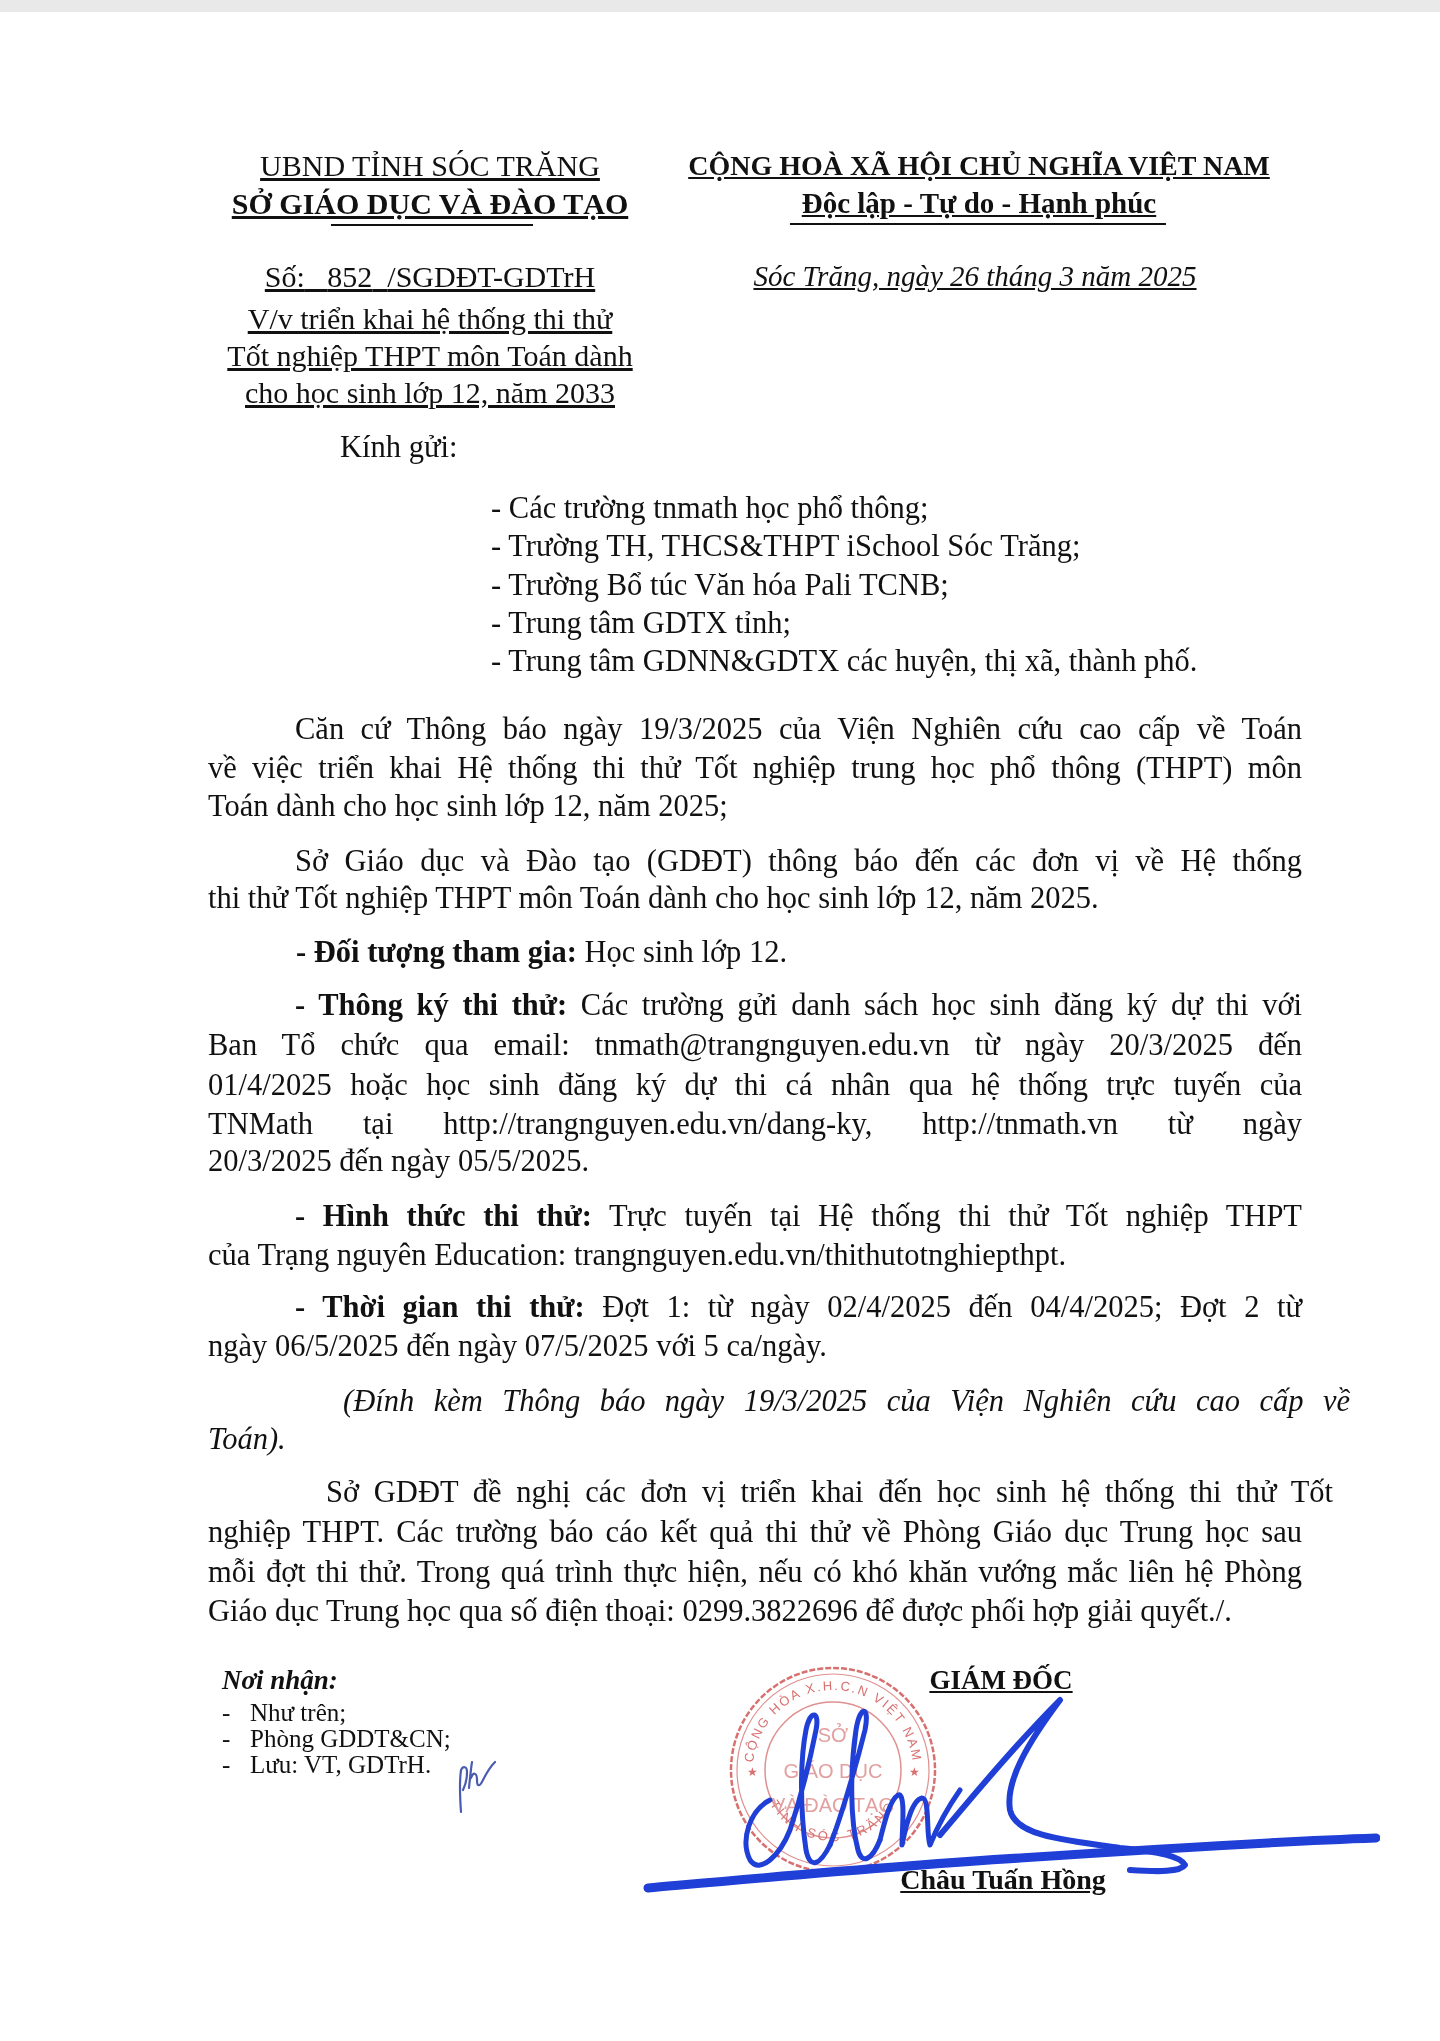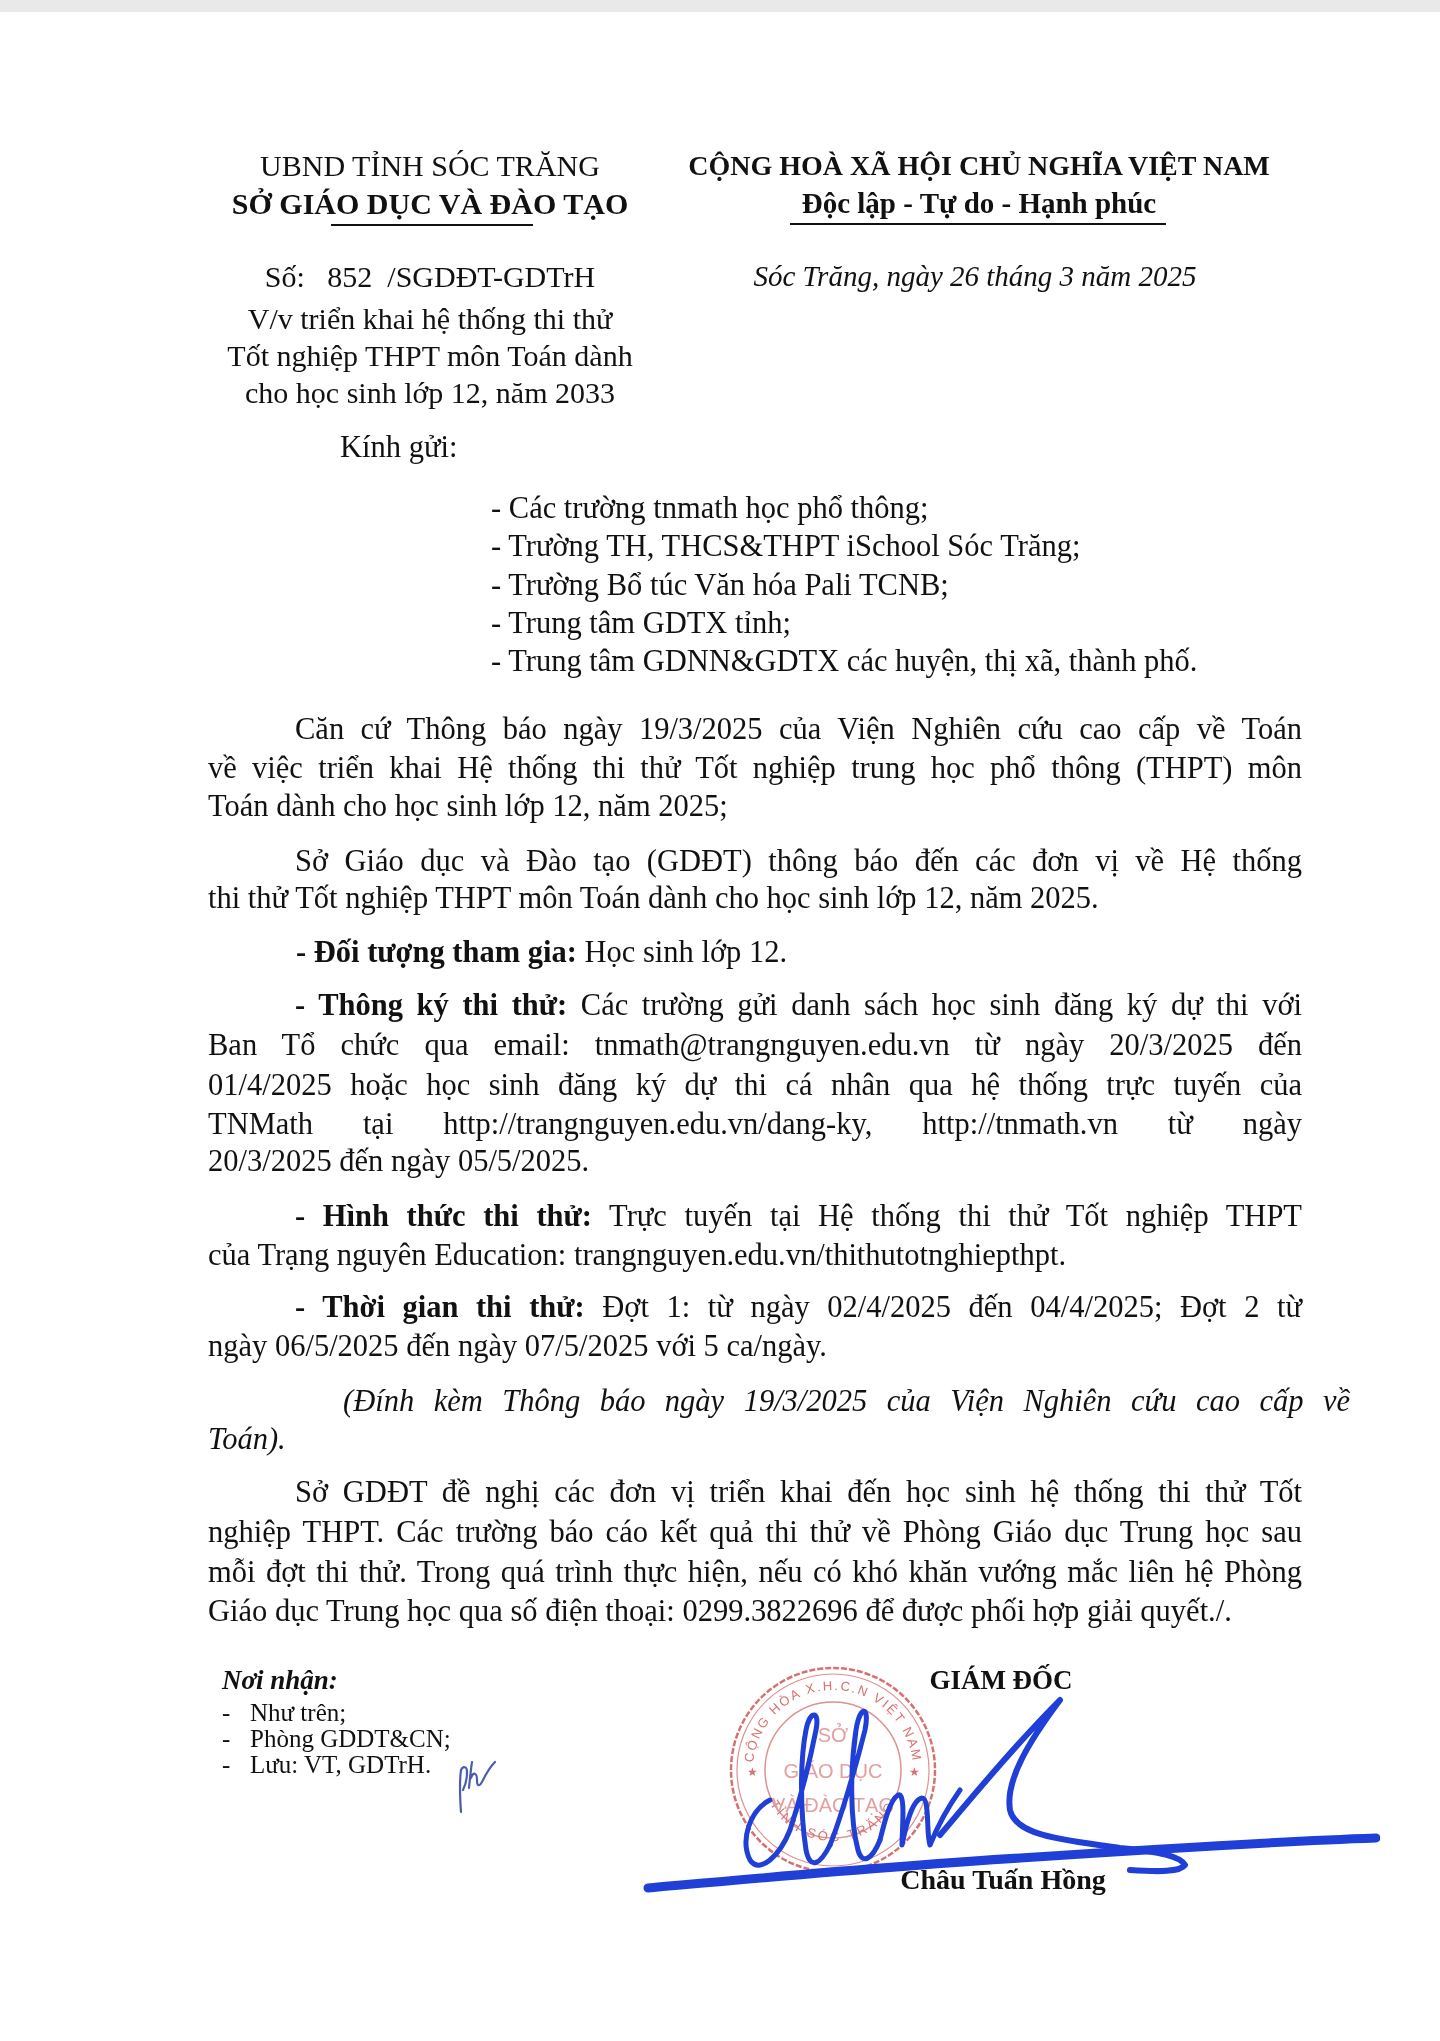--- a/index.html
+++ b/index.html
@@ -1,20 +1,20 @@
 <!DOCTYPE html>
 <html><head>
 <meta charset="utf-8">
 <style>
   html, body { margin: 0; padding: 0; background: #ffffff; }
   body { width: 1440px; height: 2041px; position: relative; overflow: hidden;
          font-family: "Liberation Serif", "DejaVu Serif", serif; color: #111; }
   .topbar { position: absolute; left: 0; top: 0; width: 1440px; height: 12px; background: #e9e9e9; }
   .ln { position: absolute; white-space: nowrap; line-height: 1; }
-  .c { transform: translateX(-50%); text-align: right; }
+  .c { transform: translateX(-50%); text-align: right; text-decoration: underline; }
   .hdr { font-size: 30px; }
   .b { font-weight: bold; }
   .i { font-style: italic; }
   .rule { position: absolute; height: 2px; background: #111; }
   .body { font-size: 30.5px; }
   .jl { position: absolute; left: 208px; width: 1094px; text-align: justify; text-align-last: justify; white-space: nowrap; font-size: 30.5px; line-height: 1; }
   .jl.last { text-align-last: left; }
   .jl.ind { left: 295px; width: 1007px; }
   .recip { font-size: 25px; }
 </style>
@@ -78,21 +78,21 @@
   <div class="jl last" style="top:1240px;">của Trạng nguyên Education: trangnguyen.edu.vn/thithutotnghiepthpt.</div>
 
   <div class="jl ind" style="top:1292px;">
     <b>- Thời gian thi thử:</b><span> Đợt 1: từ ngày 02/4/2025 đến 04/4/2025; Đợt 2 từ</span>
   </div>
   <div class="jl last" style="top:1331px;">ngày 06/5/2025 đến ngày 07/5/2025 với 5 ca/ngày.</div>
 
   <div class="jl ind i" style="top:1386px;margin-left:48px;">(Đính kèm Thông báo ngày 19/3/2025 của Viện Nghiên cứu cao cấp về</div>
   <div class="jl last i" style="top:1424px;">Toán).</div>
 
-  <div class="jl ind" style="top:1477px;">Sở GDĐT đề nghị các đơn vị triển khai đến học sinh hệ thống thi thử Tốt</div>
+  <div class="jl ind" style="top:1477px;margin-left:31px;">Sở GDĐT đề nghị các đơn vị triển khai đến học sinh hệ thống thi thử Tốt</div>
   <div class="jl" style="top:1517px;">nghiệp THPT. Các trường báo cáo kết quả thi thử về Phòng Giáo dục Trung học sau</div>
   <div class="jl" style="top:1557px;">mỗi đợt thi thử. Trong quá trình thực hiện, nếu có khó khăn vướng mắc liên hệ Phòng</div>
   <div class="jl last" style="top:1596px;">Giáo dục Trung học qua số điện thoại: 0299.3822696 để được phối hợp giải quyết./.</div>
 </div>
 
 <div>
   <div class="ln b i" style="left:222px; top:1667px; font-size:27px;">Nơi nhận:</div>
   <div class="ln recip" style="left:222px; top:1700px;">
     <span>-</span><span style="position:absolute; left:28px;">Như trên;</span>
   </div>

